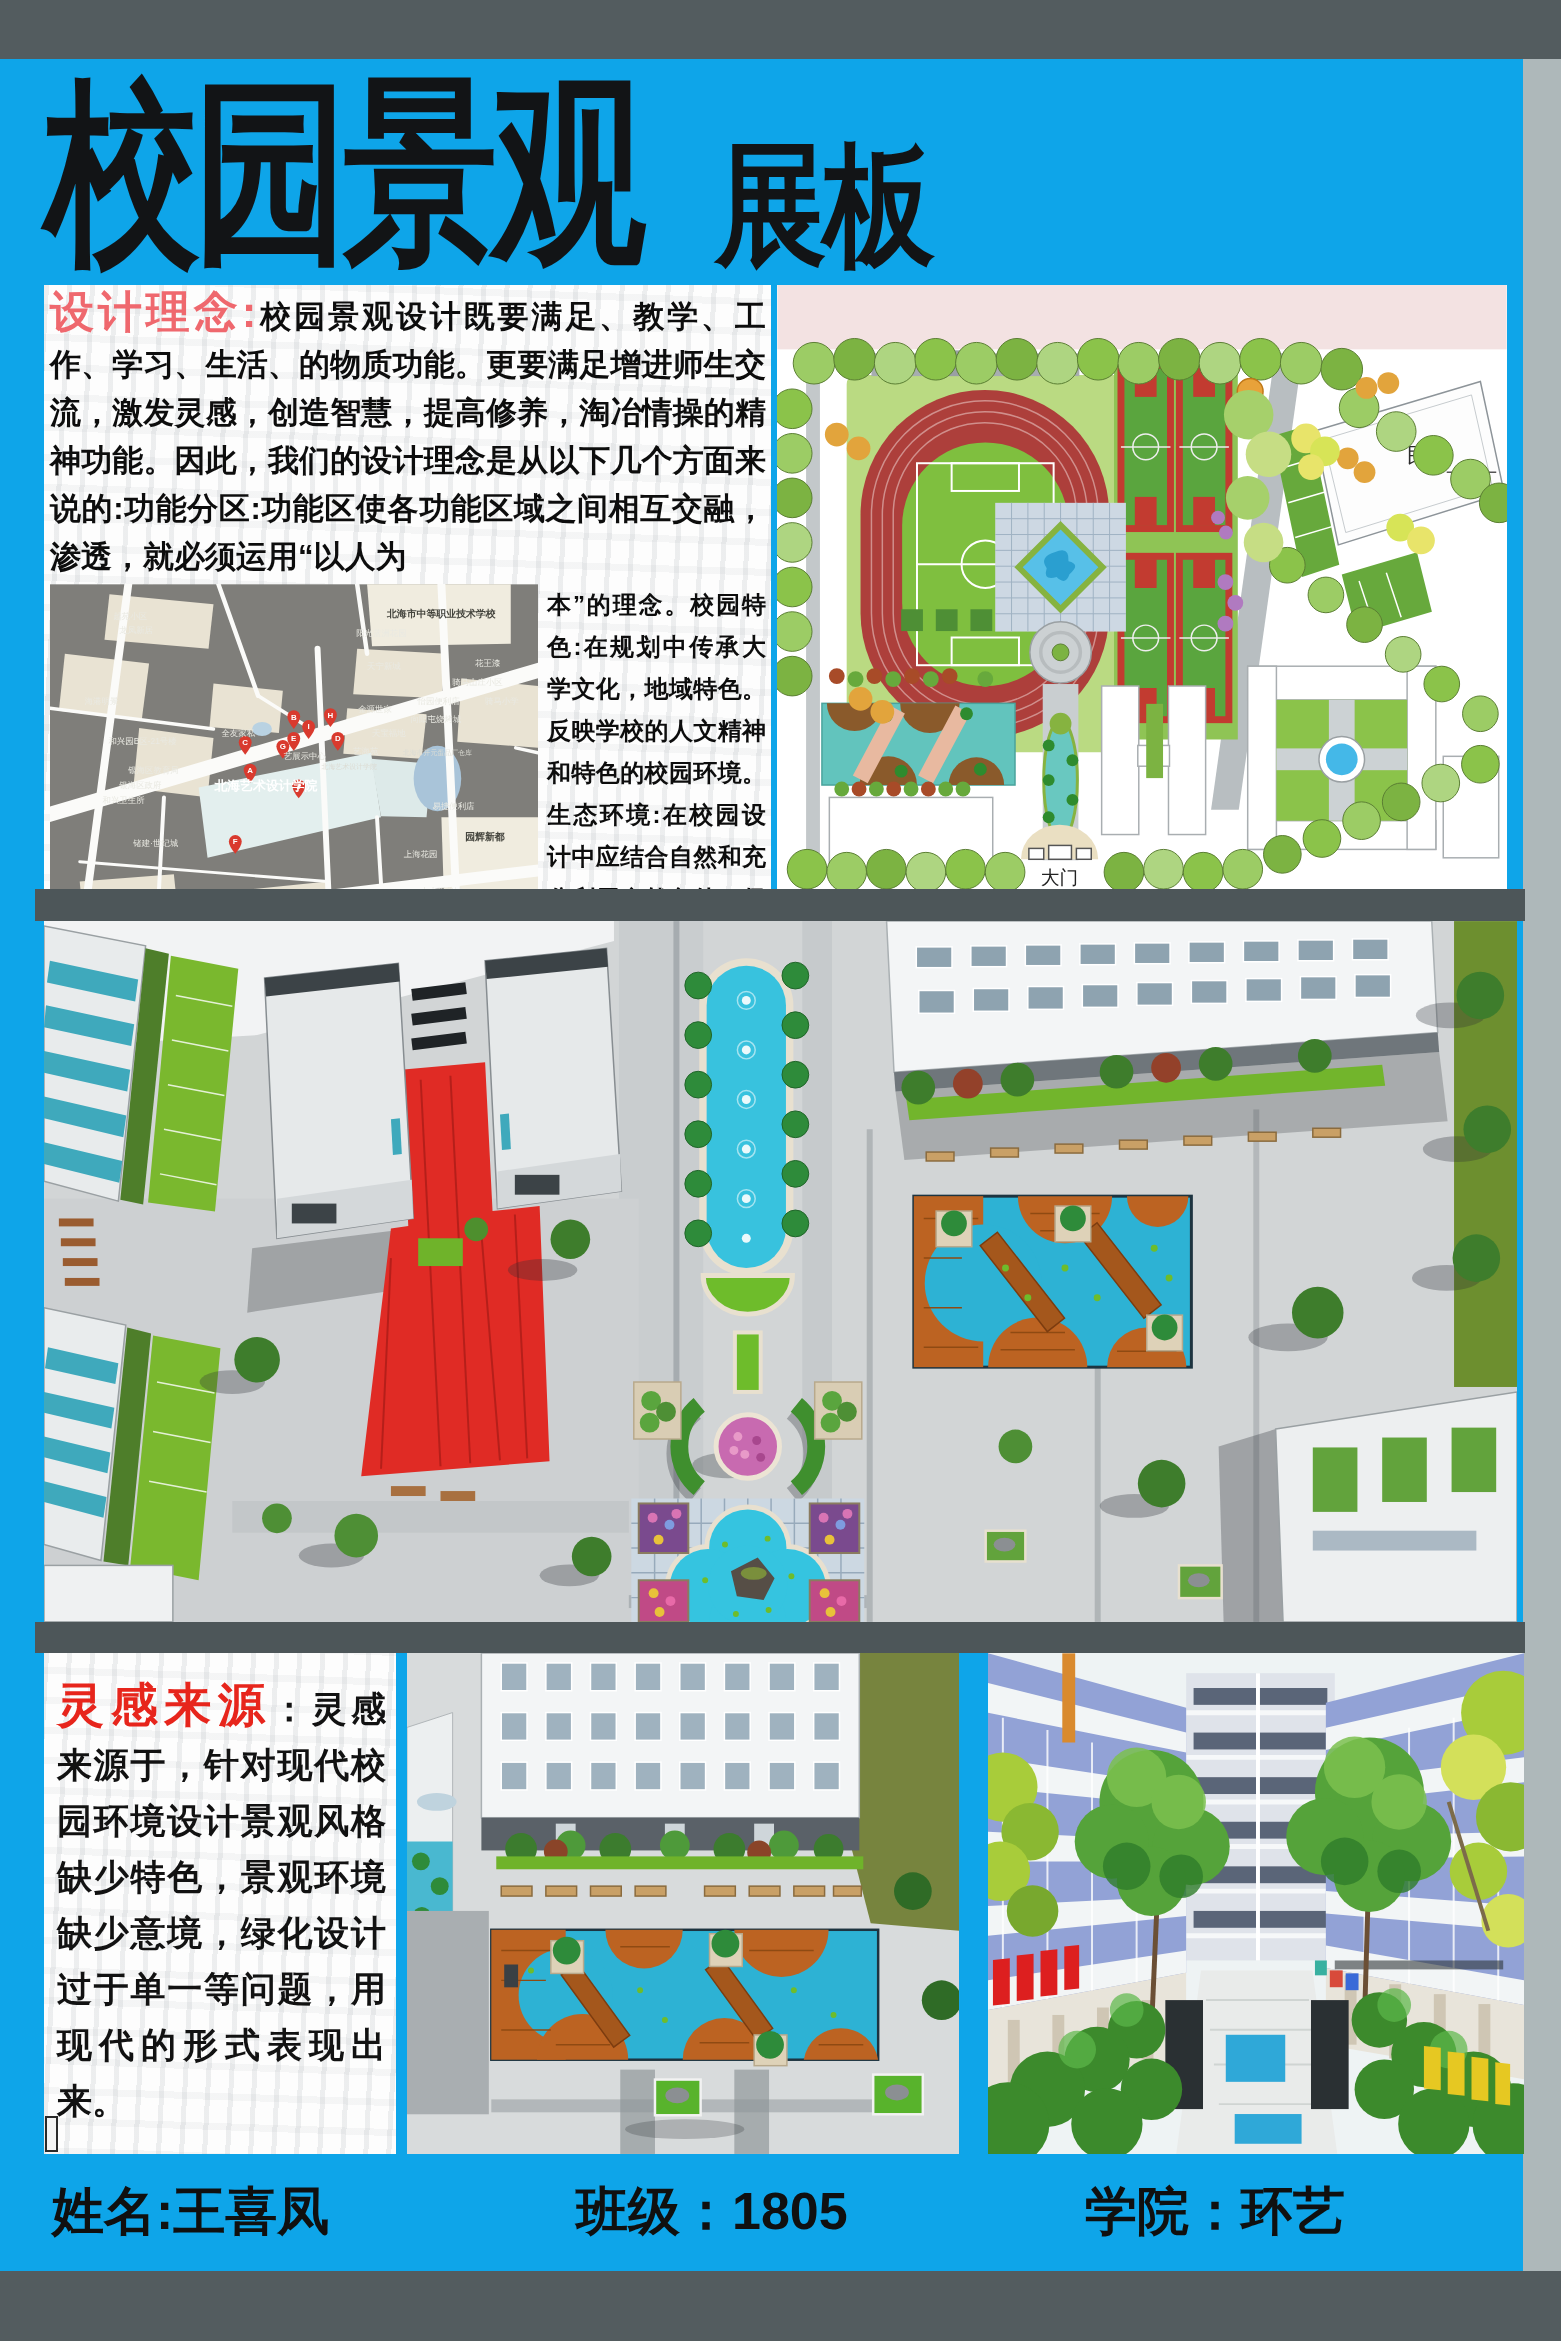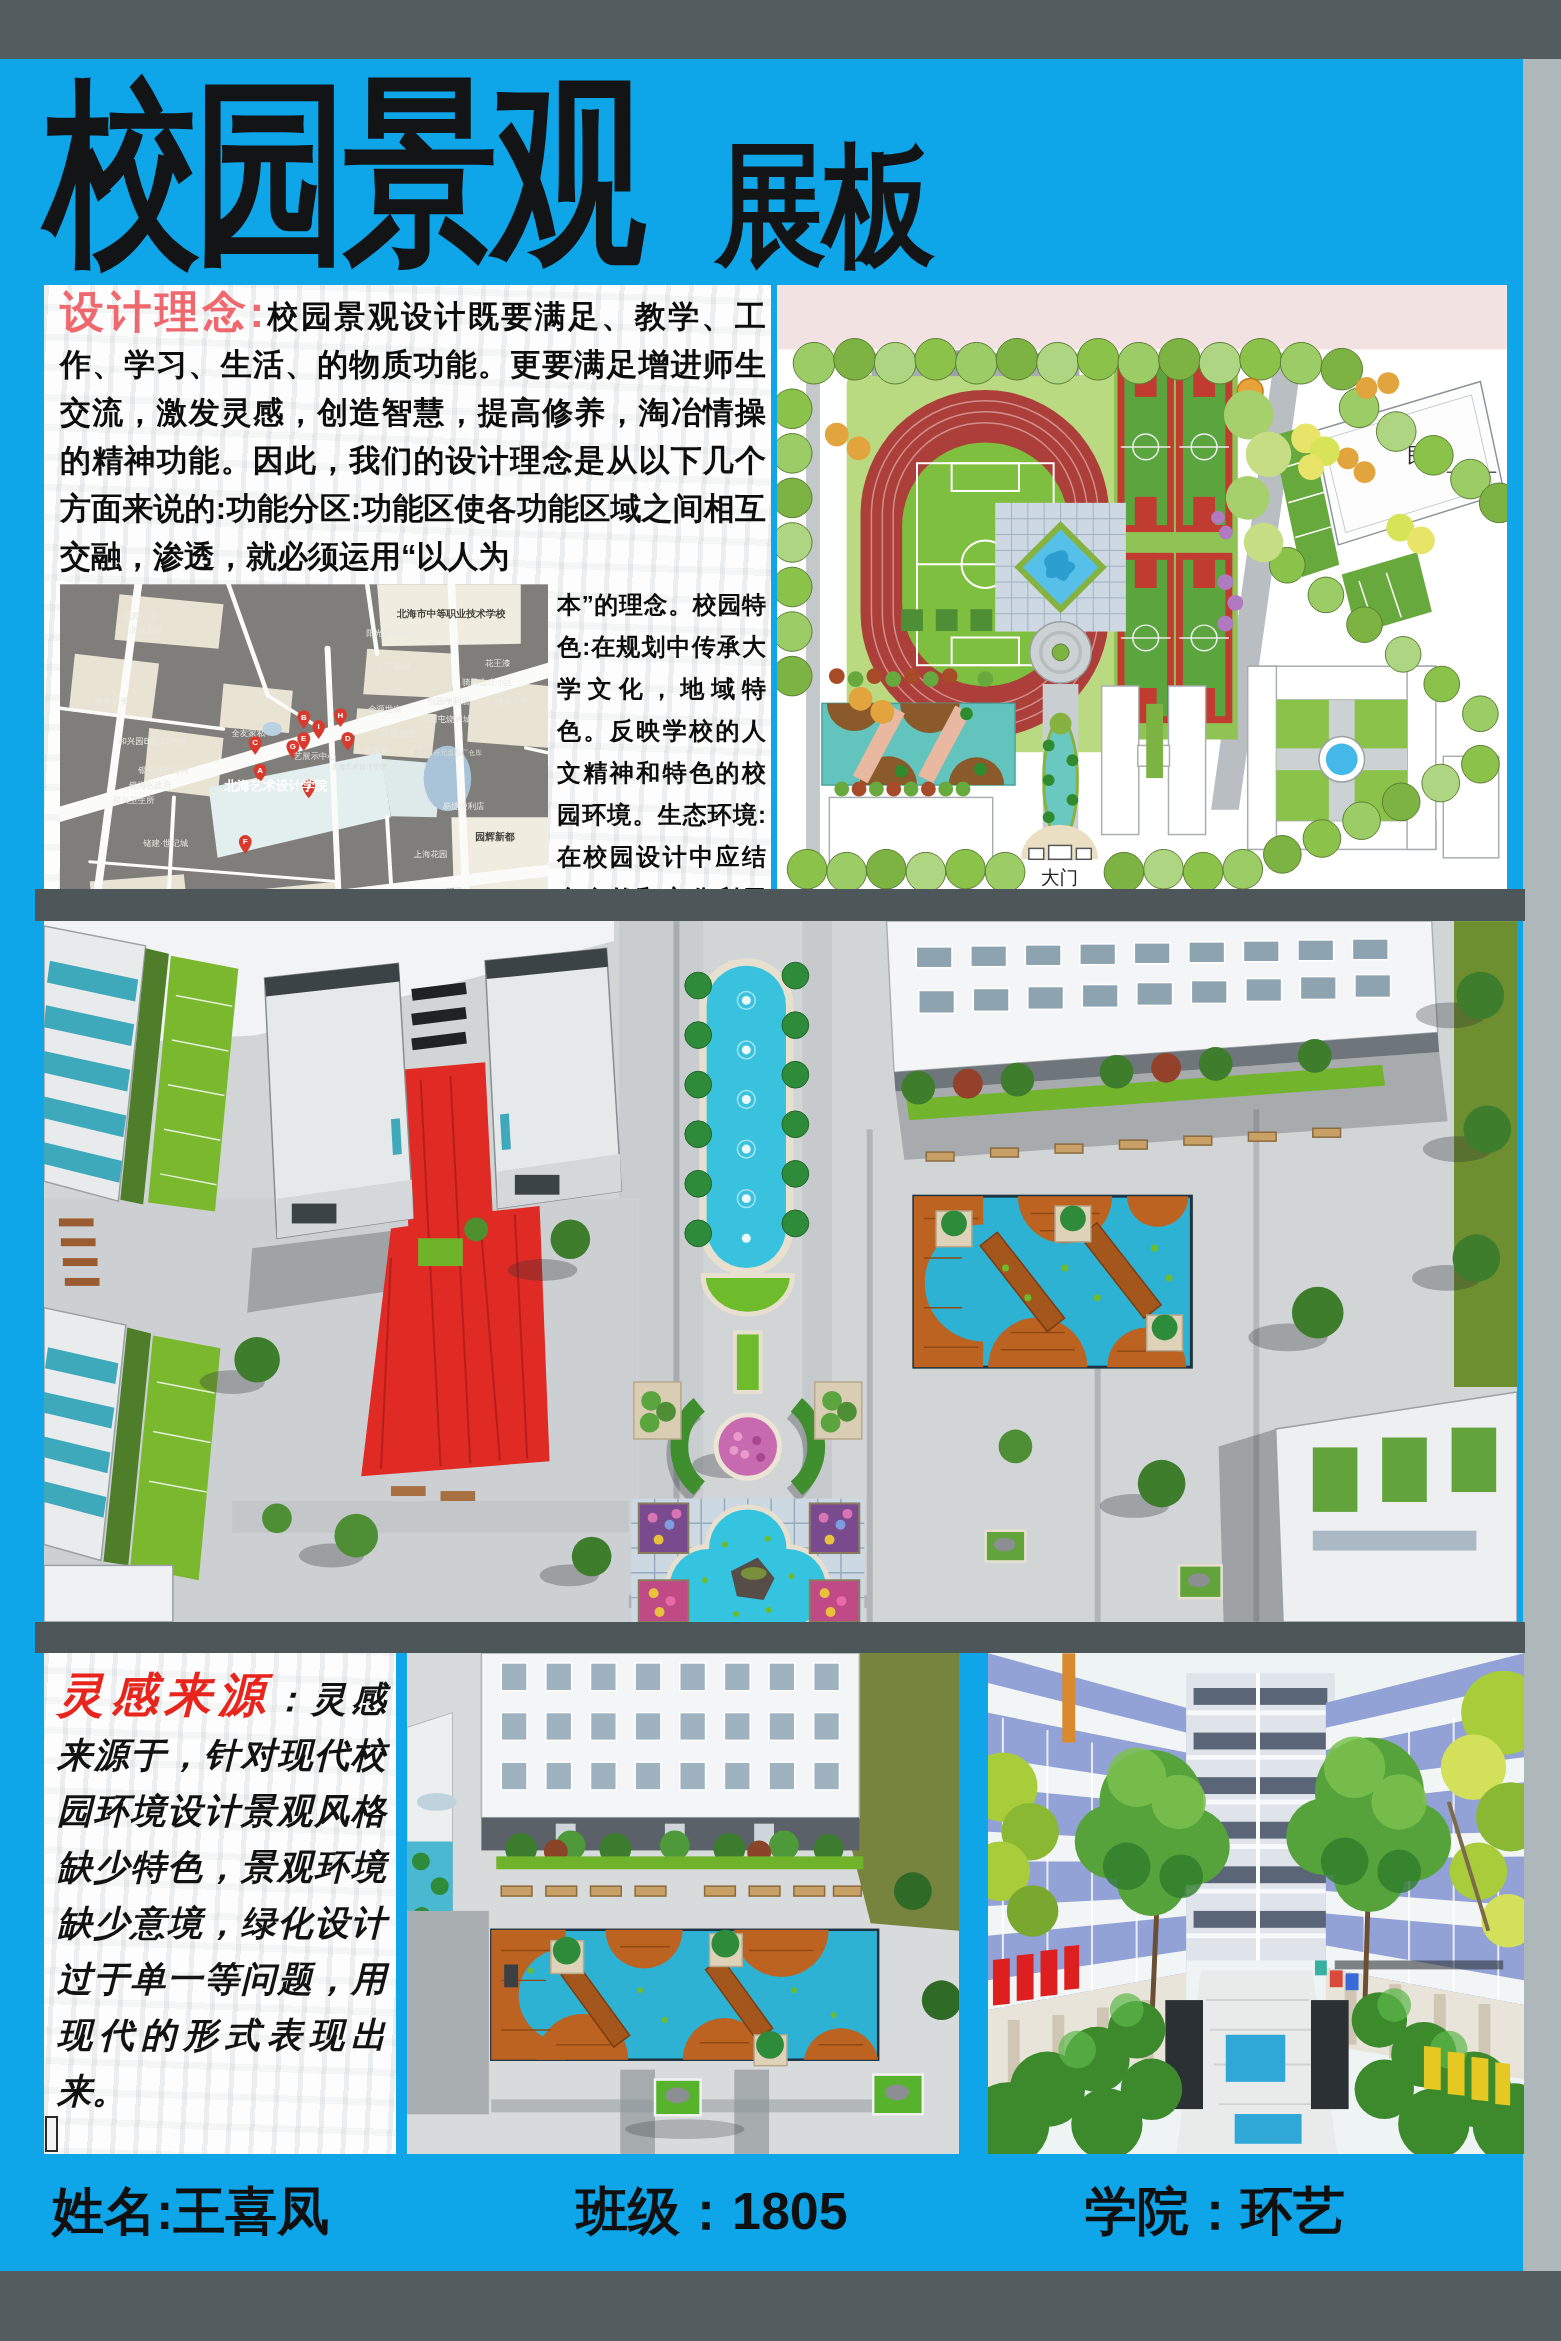--- a/index.html
+++ b/index.html
@@ -13,30 +13,30 @@
   .separator{position:absolute;left:35px;width:1490px;background:#4d5659;}
   .sep1{top:889px;height:32px;}
   .sep2{top:1622px;height:31px;}
   .title{position:absolute;left:45px;top:70px;display:flex;align-items:flex-end;color:#121416;white-space:nowrap;}
   .title .main{font-size:198px;line-height:1.04;font-weight:800;transform:scaleX(.78);transform-origin:left bottom;letter-spacing:-7px;}
   .title .suffix{font-size:133px;line-height:1;font-weight:800;transform:scaleX(.84);transform-origin:left bottom;margin-left:-94px;margin-bottom:4px;letter-spacing:-4px;}
   .textured{background:
      repeating-linear-gradient(93deg, rgba(150,158,164,.16) 0 5px, rgba(255,255,255,0) 5px 23px),
      repeating-linear-gradient(2deg, rgba(170,176,180,.10) 0 7px, rgba(255,255,255,0) 7px 30px),
      #fdfdfd;}
-  .concept{position:absolute;left:44px;top:285px;width:727px;height:776px;padding:3px 5px 0 16px;overflow:hidden;}
+  .concept{position:absolute;left:44px;top:285px;width:727px;height:776px;padding:3px 5px 0 6px;overflow:hidden;}
   .concept .intro{margin:0;font-size:31px;line-height:48px;font-weight:700;color:#0d0d0d;text-align:justify;}
   .red-head{font-weight:700;}
   .concept .red-head{color:#ef686e;font-size:44px;letter-spacing:1px;}
   .concept-row{display:flex;margin-top:3px;}
   .concept-map{flex:0 0 488px;width:488px;height:397px;}
   .concept .side{flex:1;margin:0 0 0 9px;font-size:24px;line-height:42px;font-weight:700;color:#0d0d0d;text-align:justify;}
   .plan{position:absolute;left:777px;top:285px;width:730px;height:604px;background:#fff;}
   .render-main{position:absolute;left:44px;top:921px;width:1473px;height:701px;background:#d5d8d9;}
-  .insp{position:absolute;left:44px;top:1653px;width:352px;height:501px;padding:14px 10px 0 13px;overflow:hidden;font-style:italic;}
+  .insp{position:absolute;left:44px;top:1653px;width:352px;height:501px;padding:24px 10px 0 13px;overflow:hidden;}
   .insp .body{margin:0;font-size:35px;line-height:56px;font-weight:600;color:#121212;text-align:justify;}
   .insp .red-head{color:#e7251c;font-size:47px;letter-spacing:2px;}
   .render-mid{position:absolute;left:407px;top:1653px;width:552px;height:501px;background:#d8dbdc;}
   .photo{position:absolute;left:988px;top:1653px;width:536px;height:501px;background:#eef3f4;}
   .mini-icon{position:absolute;left:45px;top:2116px;width:13px;height:36px;background:#f4f4f4;border:2.5px solid #2a2a2a;}
   .footer{position:absolute;left:0;top:2177px;width:1526px;height:69px;color:#101010;font-weight:700;font-size:52px;white-space:nowrap;}
   .footer span{position:absolute;top:0;}
   .footer .f-name{left:52px;}
   .footer .f-class{left:545px;margin-left:31px;}
   .footer .f-college{left:1085px;}

